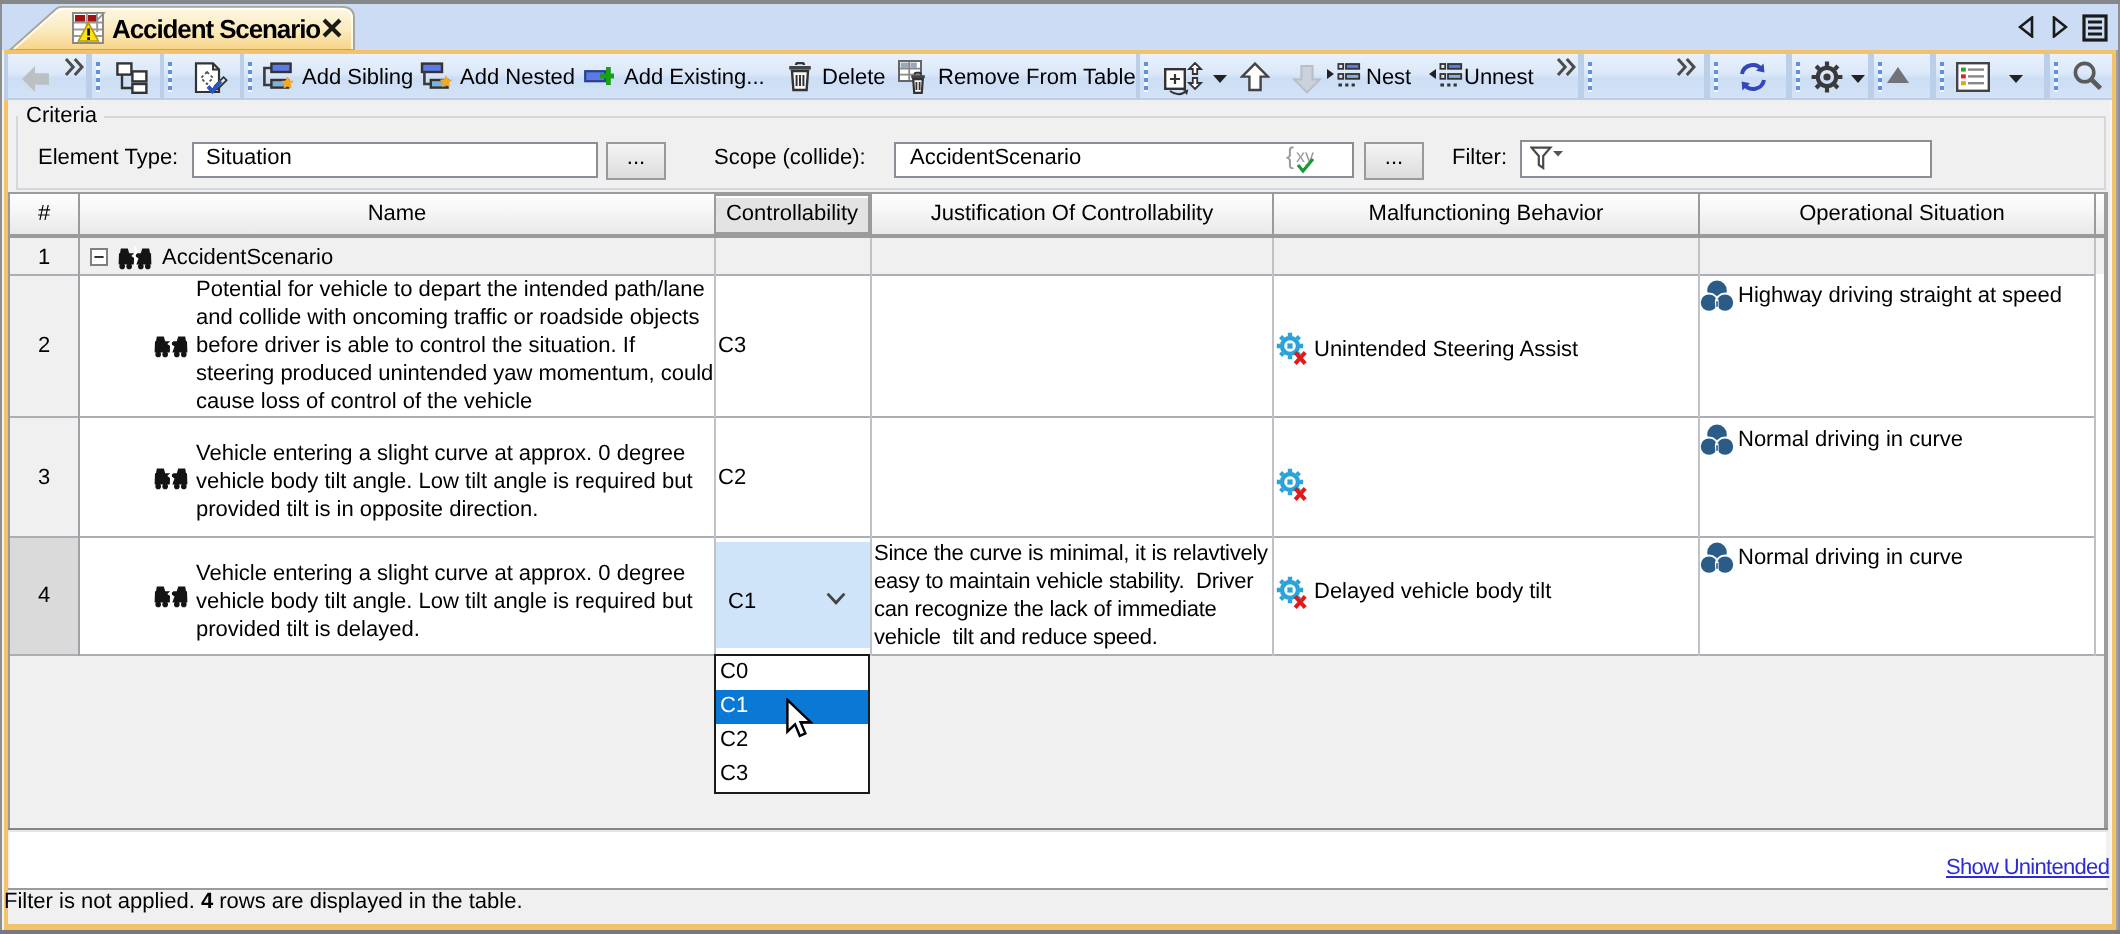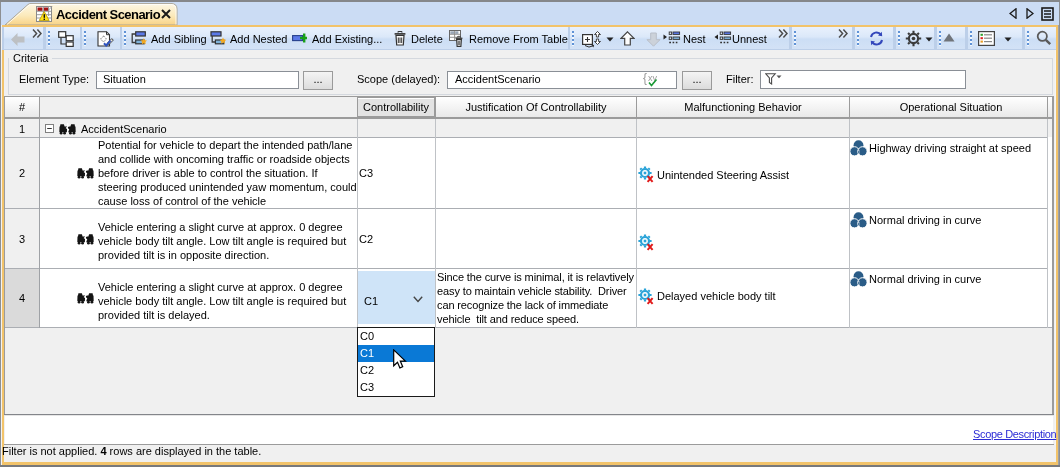--- a/index.html
+++ b/index.html
@@ -229,41 +229,42 @@
 <circle cx="6.3" cy="6.3" r="4.6" fill="none" stroke="#5a5a5a" stroke-width="1.8"></circle>
 <path d="M9.8,9.8 L14.2,14.2" stroke="#5a5a5a" stroke-width="2.4"></path>
 </svg>
 
 <div class="a" style="left:8px;top:58px;width:1043px;height:35px;border:1px solid #d4d8de"></div>
 <div class="a" style="left:9px;top:52px;background:#f0f0f0;padding:0 4px;line-height:13px">Criteria</div>
 <div class="a" style="left:19px;top:73px">Element Type:</div>
 <div class="a" style="left:96px;top:71px;width:201px;height:16px;background:#fff;border:1px solid #8a8f96"></div>
 <div class="a" style="left:103px;top:73px">Situation</div>
 <div class="a" style="left:303px;top:71px;width:28px;height:17px;background:linear-gradient(180deg,#f4f4f4,#dcdcdc);border:1px solid #9a9a9a;text-align:center;line-height:15px">...</div>
-<div class="a" style="left:357px;top:73px">Scope (delayed):</div>
+<div class="a" style="left:357px;top:73px">Scope (collide):</div>
 <div class="a" style="left:447px;top:71px;width:228px;height:16px;background:#fff;border:1px solid #8a8f96"></div>
 <div class="a" style="left:455px;top:73px">AccidentScenario</div>
 <svg class="a" style="left:643px;top:71px" width="22" height="17" viewBox="0 0 22 17">
 <text x="0" y="11" font-size="12" fill="#999" font-family="Liberation Sans">{</text>
 <text x="5" y="10" font-size="9" fill="#999" font-family="Liberation Sans">xy</text>
 <path d="M6,11.5 L8.5,14.5 L13.5,8.5" fill="none" stroke="#1a9a35" stroke-width="1.6"></path>
 </svg>
 <div class="a" style="left:682px;top:71px;width:28px;height:17px;background:linear-gradient(180deg,#f4f4f4,#dcdcdc);border:1px solid #9a9a9a;text-align:center;line-height:15px">...</div>
 <div class="a" style="left:726px;top:73px">Filter:</div>
 <div class="a" style="left:760px;top:70px;width:204px;height:17px;background:#fff;border:1px solid #8a8f96"></div>
 <svg class="a" style="left:765px;top:73px" width="18" height="12" viewBox="0 0 18 12">
 <path d="M0.8,0.8 H10.2 L6.6,5 V11 L4.4,9.5 V5 Z" fill="none" stroke="#4a4a4a" stroke-width="1.1"></path>
 <path d="M11.5,2.5 H16.5 L14,5.3 Z" fill="#555"></path>
 </svg>
 
 <div class="a" style="left:4px;top:96px;width:1050px;height:1px;background:#9b9b9b"></div>
 <div class="a" style="left:4px;top:96px;width:1px;height:318px;background:#9b9b9b"></div>
 <div class="a" style="left:1052px;top:96px;width:2px;height:318px;background:#9b9b9b"></div>
 
 <div class="hcell" style="left:5px;width:34px">#</div>
+<div class="hcell" style="left:40px;width:317px">Name</div>
 <div class="hcell" style="left:357px;width:78px;background:#e3e3e3;border:1px solid #9b9b9b;box-shadow:inset 0 1px 0 #fff;width:76px;height:18px;line-height:18px">Controllability</div>
 <div class="hcell" style="left:637px;width:212px">Malfunctioning Behavior</div>
 <div class="hcell" style="left:436px;width:200px">Justification Of Controllability</div>
 <div class="hcell" style="left:850px;width:202px">Operational Situation</div>
 <div class="a" style="left:39px;top:97px;width:1px;height:20px;background:#9b9b9b"></div>
 <div class="a" style="left:435px;top:97px;width:1px;height:20px;background:#9b9b9b"></div>
 <div class="a" style="left:636px;top:97px;width:1px;height:20px;background:#9b9b9b"></div>
 <div class="a" style="left:849px;top:97px;width:1px;height:20px;background:#9b9b9b"></div>
 <div class="a" style="left:1047px;top:97px;width:1px;height:20px;background:#9b9b9b"></div>
 <div class="a" style="left:4px;top:117px;width:1050px;height:2px;background:#9b9b9b"></div>
@@ -421,17 +422,17 @@
 <div class="ct" style="left:360px;top:346px;color:#fff">C1</div>
 <div class="ct" style="left:360px;top:363px">C2</div>
 <div class="ct" style="left:360px;top:380px">C3</div>
 <svg class="a" style="left:393px;top:349px" width="14" height="21" viewBox="0 0 14 21">
 <path d="M0.7,0.9 L0.7,16.8 L4.5,13.2 L6.9,18.9 L9.7,17.7 L7.3,12.1 L12.4,12.1 Z" fill="#fff" stroke="#000" stroke-width="1.2"></path>
 </svg>
 
 <div class="a" style="left:4px;top:414px;width:1050px;height:1px;background:#83858a"></div>
 <div class="a" style="left:4px;top:415px;width:1050px;height:1px;background:#e6e6e6"></div>
 <div class="a" style="left:5px;top:416px;width:1048px;height:28px;background:#fff"></div>
-<div class="a" style="left:973px;top:428px;color:#2b2bd5;text-decoration:underline;letter-spacing:-0.35px">Scope Description</div>
+<div class="a" style="left:973px;top:428px;color:#2b2bd5;text-decoration:underline;letter-spacing:-0.35px">Show Unintended</div>
 <div class="a" style="left:4px;top:444px;width:1050px;height:1px;background:#9b9b9b"></div>
 <div class="a" style="left:4px;top:445px;width:1052px;height:17px;background:#f0f0f0"></div>
 <div class="a" style="left:2px;top:445px">Filter is not applied. <b>4</b> rows are displayed in the table.</div>
 
 </div>
 </body></html>

